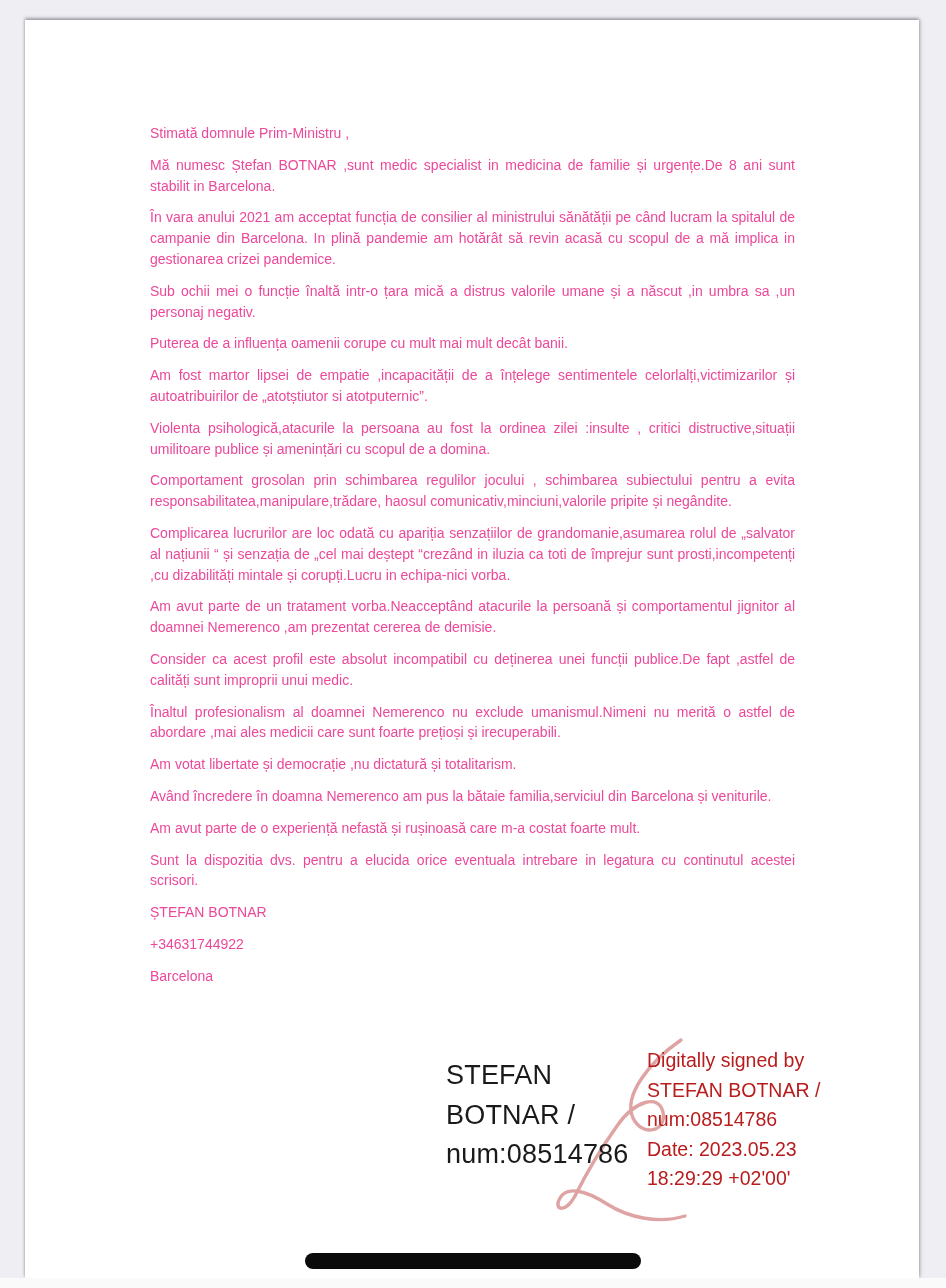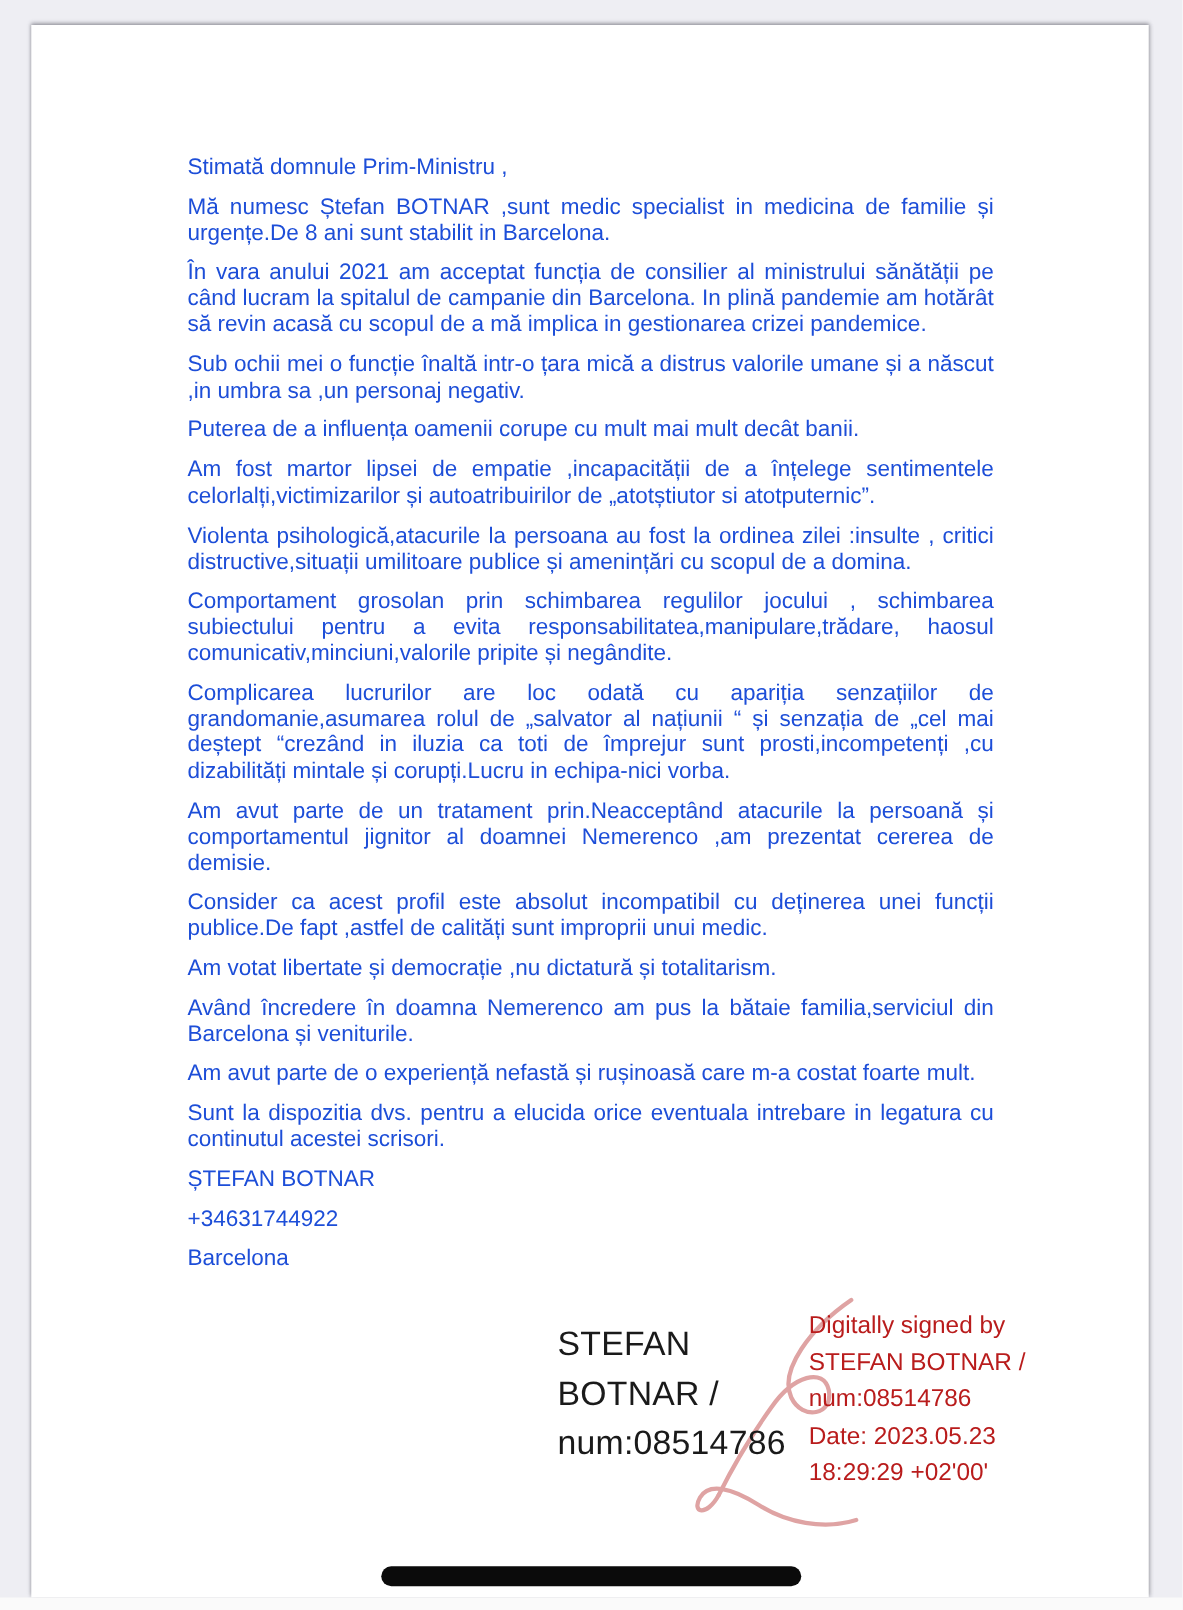--- a/index.html
+++ b/index.html
@@ -21,23 +21,23 @@
     width: 894px;
     height: 1258px;
     background: #ffffff;
     box-shadow: 0 -2px 3px rgba(80,80,90,0.45), 2px 0 3px rgba(80,80,90,0.18), -1px 0 2px rgba(80,80,90,0.12);
   }
   .content {
     position: absolute;
     left: 125px;
     top: 103px;
     width: 645px;
-    font-size: 18px;
+    font-size: 14px;
     line-height: 20.8px;
-    color: #1d4ed8;
+    color: #ec4899;
     text-align: justify;
   }
   .content p {
     margin: 0 0 11px 0;
   }
   .content p.plain {
     text-align: left;
   }
   .sig-stamp {
     position: absolute;
@@ -103,22 +103,23 @@
   <div class="content">
     <p class="plain">Stimată domnule Prim-Ministru ,</p>
     <p>Mă numesc Ștefan BOTNAR ,sunt medic specialist in medicina de familie și urgențe.De 8 ani sunt stabilit in Barcelona.</p>
     <p>În vara anului 2021 am acceptat funcția de consilier al ministrului sănătății pe când lucram la spitalul de campanie din Barcelona. In plină pandemie  am hotărât să revin acasă cu scopul de a mă implica in gestionarea crizei pandemice.</p>
     <p>Sub ochii mei o funcție înaltă intr-o țara mică a distrus valorile umane și a născut  ,in umbra sa ,un personaj negativ.</p>
     <p>Puterea de a influența oamenii corupe cu mult mai mult decât banii.</p>
     <p>Am fost martor lipsei de empatie ,incapacității de a înțelege sentimentele celorlalți,victimizarilor și autoatribuirilor de „atotștiutor si atotputernic”.</p>
     <p>Violenta psihologică,atacurile la persoana au fost la ordinea zilei :insulte , critici distructive,situații umilitoare publice și amenințări  cu scopul de a domina.</p>
     <p>Comportament grosolan prin schimbarea regulilor jocului , schimbarea subiectului pentru a evita responsabilitatea,manipulare,trădare, haosul comunicativ,minciuni,valorile pripite și negândite.</p>
     <p>Complicarea lucrurilor are loc odată cu apariția senzațiilor  de grandomanie,asumarea rolul de „salvator al națiunii “ și senzația  de „cel mai deștept “crezând in iluzia ca toti de împrejur sunt prosti,incompetenți ,cu dizabilități mintale și corupți.Lucru in echipa-nici vorba.</p>
-    <p>Am avut parte de un tratament prin.Neacceptând atacurile la persoană și comportamentul jignitor al doamnei Nemerenco ,am prezentat cererea de demisie.</p>
+    <p>Am avut parte de un tratament vorba.Neacceptând atacurile la persoană și comportamentul jignitor al doamnei Nemerenco ,am prezentat cererea de demisie.</p>
     <p>Consider ca acest profil este absolut incompatibil cu deținerea unei funcții publice.De fapt ,astfel de calități sunt improprii unui medic.</p>
+    <p>Înaltul profesionalism al doamnei Nemerenco nu exclude umanismul.Nimeni nu merită o astfel de abordare ,mai ales medicii care sunt foarte prețioși și irecuperabili.</p>
     <p>Am votat libertate și democrație ,nu dictatură și totalitarism.</p>
     <p>Având încredere în doamna Nemerenco am pus la bătaie familia,serviciul din Barcelona și veniturile.</p>
     <p>Am avut parte de o experiență nefastă și rușinoasă care m-a costat foarte mult.</p>
     <p>Sunt la dispozitia dvs. pentru a elucida orice eventuala intrebare in legatura cu continutul acestei scrisori.</p>
     <p class="plain">ȘTEFAN BOTNAR</p>
     <p class="plain">+34631744922</p>
     <p class="plain">Barcelona</p>
   </div>
 
   <div class="sig-stamp">

